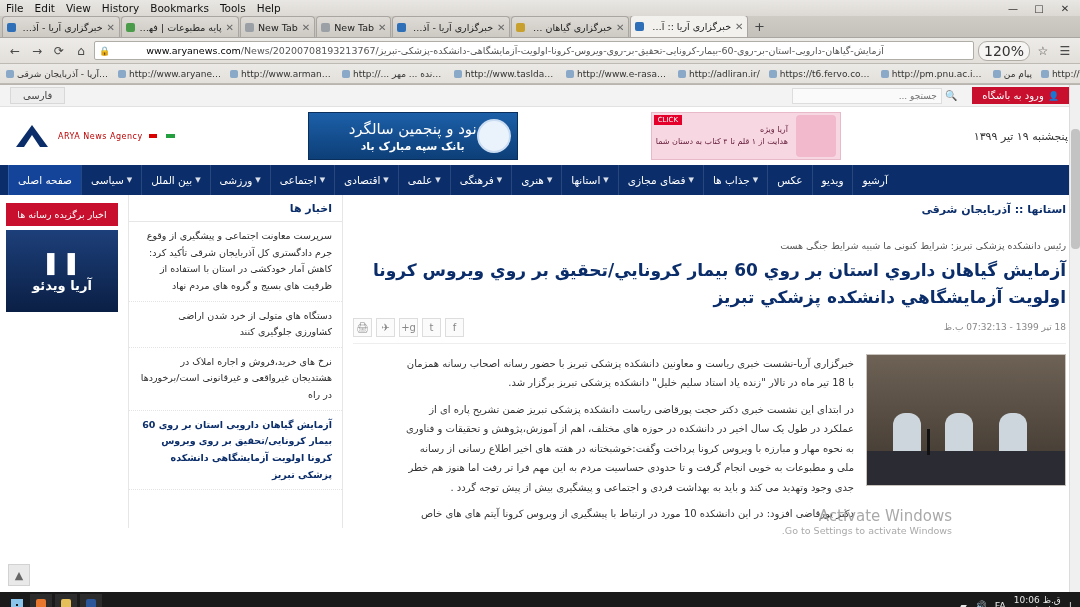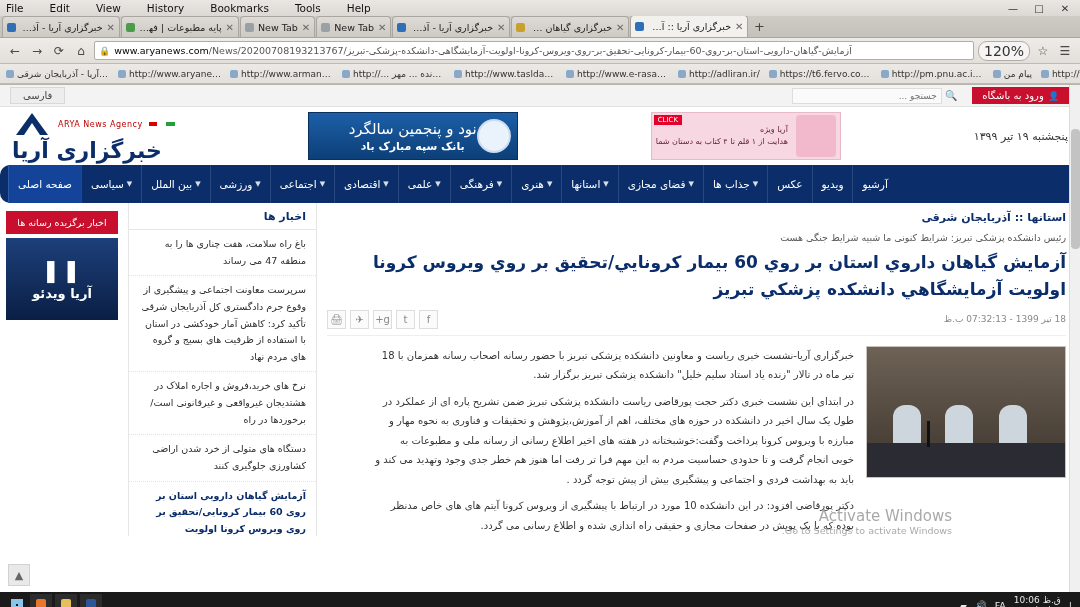--- a/index.html
+++ b/index.html
@@ -7,21 +7,21 @@
   body {
     width: 1080px; height: 607px; overflow: hidden;
     font-family: "DejaVu Sans", "Liberation Sans", sans-serif;
     background: #f1f1f1; font-size: 11px; color: #222;
   }
 
   
   .chrome { background: #d6d3ce; border-bottom: 1px solid #b9b5ae; }
 
   .menubar {
-    height: 16px; display: flex; align-items: center; gap: 26px;
+    height: 16px; display: flex; align-items: center; gap: 11px;
     padding: 0 6px; font-size: 10.5px; color: #111; direction: ltr;
     background: linear-gradient(#e9e7e3,#dcd9d4);
     position: relative;
   }
   .menubar .mi { cursor: default; }
   .winbtns { position: absolute; right: 2px; top: 0; display: flex; gap: 0; direction: ltr; }
   .winbtns span {
     width: 26px; height: 16px; display: flex; align-items: center; justify-content: center;
     font-size: 10px; color: #333;
   }
@@ -56,20 +56,21 @@
   }
   .urlbar {
     flex: 1 1 auto; height: 19px; background: #fff; border: 1px solid #b0aca6;
     border-radius: 2px; display: flex; align-items: center; gap: 4px;
     padding: 0 4px; overflow: hidden; direction: ltr;
   }
   .urlbar .lock { color: #3a7d3a; font-size: 9px; }
   .urlbar .utext {
     font-size: 9.5px; color: #1a1a1a; white-space: nowrap; overflow: hidden;
     font-family: "DejaVu Sans", sans-serif;
+    margin-left: 32px;
   }
   .urlbar .utext .host { color: #000; }
   .urlbar .utext .rest { color: #555; }
   .zoombadge {
     border: 1px solid #b0aca6; background: #f6f5f3; font-size: 14px;
     padding: 1px 5px; border-radius: 9px; color: #333;
   }
 
   .bookmarks {
     height: 20px; display: flex; align-items: center; gap: 9px; direction: ltr;
@@ -94,21 +95,21 @@
   }
   .search-ico { color: #777; font-size: 10px; margin: 0 4px; }
   .login-btn {
     background: #c8102e; color: #fff; font-size: 10px; padding: 3px 10px;
     display: flex; align-items: center; gap: 5px;
   }
   .login-btn .u { font-size: 9px; }
 
   .banderow { height: 58px; display: flex; align-items: center; justify-content: space-between;
     padding: 4px 12px; background: #fff; }
-  .logo { display: flex; flex-direction: column; align-items: flex-end; }
+  .logo { display: flex; flex-direction: row; align-items: flex-end; }
   .logo .agency { font-size: 8px; color: #b00; letter-spacing: .5px; }
   .logo .name {
     font-size: 22px; color: #0b2e6b; font-weight: bold; line-height: 1.05;
   }
   .logo .mark { width: 40px; height: 30px; }
   .logotop { display: flex; align-items: center; gap: 6px; }
   .flagbar { display: flex; height: 4px; width: 26px; }
   .flagbar i { flex: 1; }
 
   .ad-blue {
@@ -128,37 +129,37 @@
     display: flex; align-items: center; justify-content: space-between;
     padding: 2px 4px; position: relative; overflow: hidden;
   }
   .ad-pink .click { background: #e4002b; color: #fff; font-size: 7px; padding: 1px 4px; position: absolute; top: 2px; left: 2px; }
   .ad-pink .txt { font-size: 8px; color: #6a2340; text-align: right; line-height: 1.5; }
   .ad-pink .kid { width: 40px; height: 42px; background: #f2b8cb; border-radius: 4px; }
 
   .datebox { font-size: 11px; color: #333; }
 
   .navmain {
-    height: 38px; background: #0b2e6b; display: flex; align-items: stretch;
-    justify-content: flex-start; padding: 0 8px; color: #fff; border-radius: 10px;
+    height: 30px; background: #0b2e6b; display: flex; align-items: stretch;
+    justify-content: flex-start; padding: 0 8px; color: #fff;
   }
   .navmain .item {
     display: flex; align-items: center; gap: 3px; padding: 0 9px; font-size: 10.5px;
     border-left: 1px solid rgba(255,255,255,.12);
   }
   .navmain .item.home { background: #13449a; }
   .navmain .caret { font-size: 7px; opacity: .85; }
 
   .content { display: flex; height: 333px; }
 
   
   .main {
     flex: 1 1 auto; padding: 8px 14px 0 10px; text-align: right; overflow: hidden;
   }
-  .crumb { font-size: 11px; color: #0b2e6b; font-weight: bold; margin-bottom: 6px; }
+  .crumb { font-size: 11px; color: #0b2e6b; font-weight: bold; margin-bottom: 22px; }
   .kicker { font-size: 9.5px; color: #555; line-height: 1.6; margin-bottom: 4px; }
   .headline {
     font-size: 17px; color: #0b2e6b; font-weight: bold; line-height: 1.55;
     margin: 2px 0 8px 0;
   }
   .metarow { display: flex; align-items: center; justify-content: space-between; border-bottom: 1px solid #eee; padding-bottom: 6px; }
   .shares { display: flex; gap: 4px; }
   .shares span {
     width: 19px; height: 19px; display: flex; align-items: center; justify-content: center;
     border: 1px solid #ddd; color: #888; font-size: 10px; background: #fbfbfb;
@@ -172,21 +173,21 @@
   .photo .wall { position: absolute; inset: 0; background: linear-gradient(#6e6256,#3c342c); }
   .photo .table { position: absolute; left: 0; right: 0; bottom: 0; height: 34px; background: #2b2b33; }
   .photo .p1, .photo .p2, .photo .p3 {
     position: absolute; bottom: 34px; width: 28px; height: 38px; background: #cdd6dd; border-radius: 12px 12px 0 0;
   }
   .photo .p1 { left: 26px; } .photo .p2 { left: 78px; } .photo .p3 { left: 132px; }
   .photo .mic { position: absolute; bottom: 30px; left: 60px; width: 3px; height: 26px; background: #111; }
 
   
   .midlist {
-    width: 189px; flex: 0 0 auto; border-left: 1px solid #e6e6e6; border-right: 1px solid #e6e6e6;
+    width: 215px; flex: 0 0 auto; border-left: 1px solid #e6e6e6; border-right: 1px solid #e6e6e6;
     padding: 0; text-align: right; overflow: hidden;
   }
   .midlist .hdr {
     font-size: 11px; color: #0b2e6b; font-weight: bold; padding: 7px 10px 6px 10px;
     border-bottom: 1px solid #e6e6e6;
   }
   .midlist ul { list-style: none; margin: 0; padding: 0; }
   .midlist li {
     font-size: 9.5px; line-height: 1.75; color: #2c2c2c; padding: 6px 10px;
     border-bottom: 1px dotted #e3e3e3;
@@ -400,21 +401,20 @@
         <div class="flagbar">
             <i style="background:#239f40"></i>
             <i style="background:#fff"></i>
             <i style="background:#da0000"></i>
           </div>
         <div class="agency">ARYA News Agency</div>
         <svg class="mark" viewBox="0 0 40 30">
           <path d="M4 26 L20 4 L36 26 L28 26 L20 14 L12 26 Z" fill="#0b2e6b"></path>
         </svg>
       </div>
-      <div class="name">خبرگزاری آریا</div>
     </div>
   </div>
 
   <div class="navmain" style="flex-direction:row-reverse; justify-content:flex-start;">
     <div class="item home">
         <span>صفحه اصلی</span>
       </div>
     <div class="item">
         <span class="caret">▼</span>
         <span>سیاسی</span>
@@ -476,24 +476,23 @@
       <div class="title">اخبار برگزیده رسانه ها</div>
       <div class="vid">
         <div class="pause">❚❚</div>
         <div class="label">آریا ویدئو</div>
       </div>
     </div>
 
     <div class="midlist" style="order:2">
       <div class="hdr">اخبار ها</div>
       <ul>
-        <li>باغ راه سلامت، هفت چناری ها را به منطقه 47 می رساند</li>
         <li>سرپرست معاونت اجتماعی و پیشگیری از وقوع جرم دادگستری کل آذربایجان شرقی تأکید کرد: کاهش آمار خودکشی در استان با استفاده از ظرفیت های بسیج و گروه های مردم نهاد</li>
+        <li>دستگاه های متولی از خرد شدن اراضی کشاورزی جلوگیری کنند</li>
         <li>نرخ های خرید،فروش و اجاره املاک در هشتدیجان غیرواقعی و غیرقانونی است/برخوردها در راه</li>
-        <li>دستگاه های متولی از خرد شدن اراضی کشاورزی جلوگیری کنند</li>
         <li class="hl">آزمایش گیاهان دارویی استان بر روی 60 بیمار کرونایی/تحقیق بر روی ویروس کرونا اولویت آزمایشگاهی دانشکده پزشکی تبریز</li>
 
       </ul>
     </div>
 
     <div class="main" style="order:1">
       <div class="crumb">استانها :: آذربایجان شرقی</div>
       <div class="kicker">رئیس دانشکده پزشکی تبریز: شرایط کنونی ما شبیه شرایط جنگی هست</div>
       <div class="headline">آزمایش گیاهان داروي استان بر روي 60 بیمار کرونایي/تحقیق بر روي ویروس کرونا اولویت آزمایشگاهي دانشکده پزشکي تبریز</div>
       <div class="metarow">

